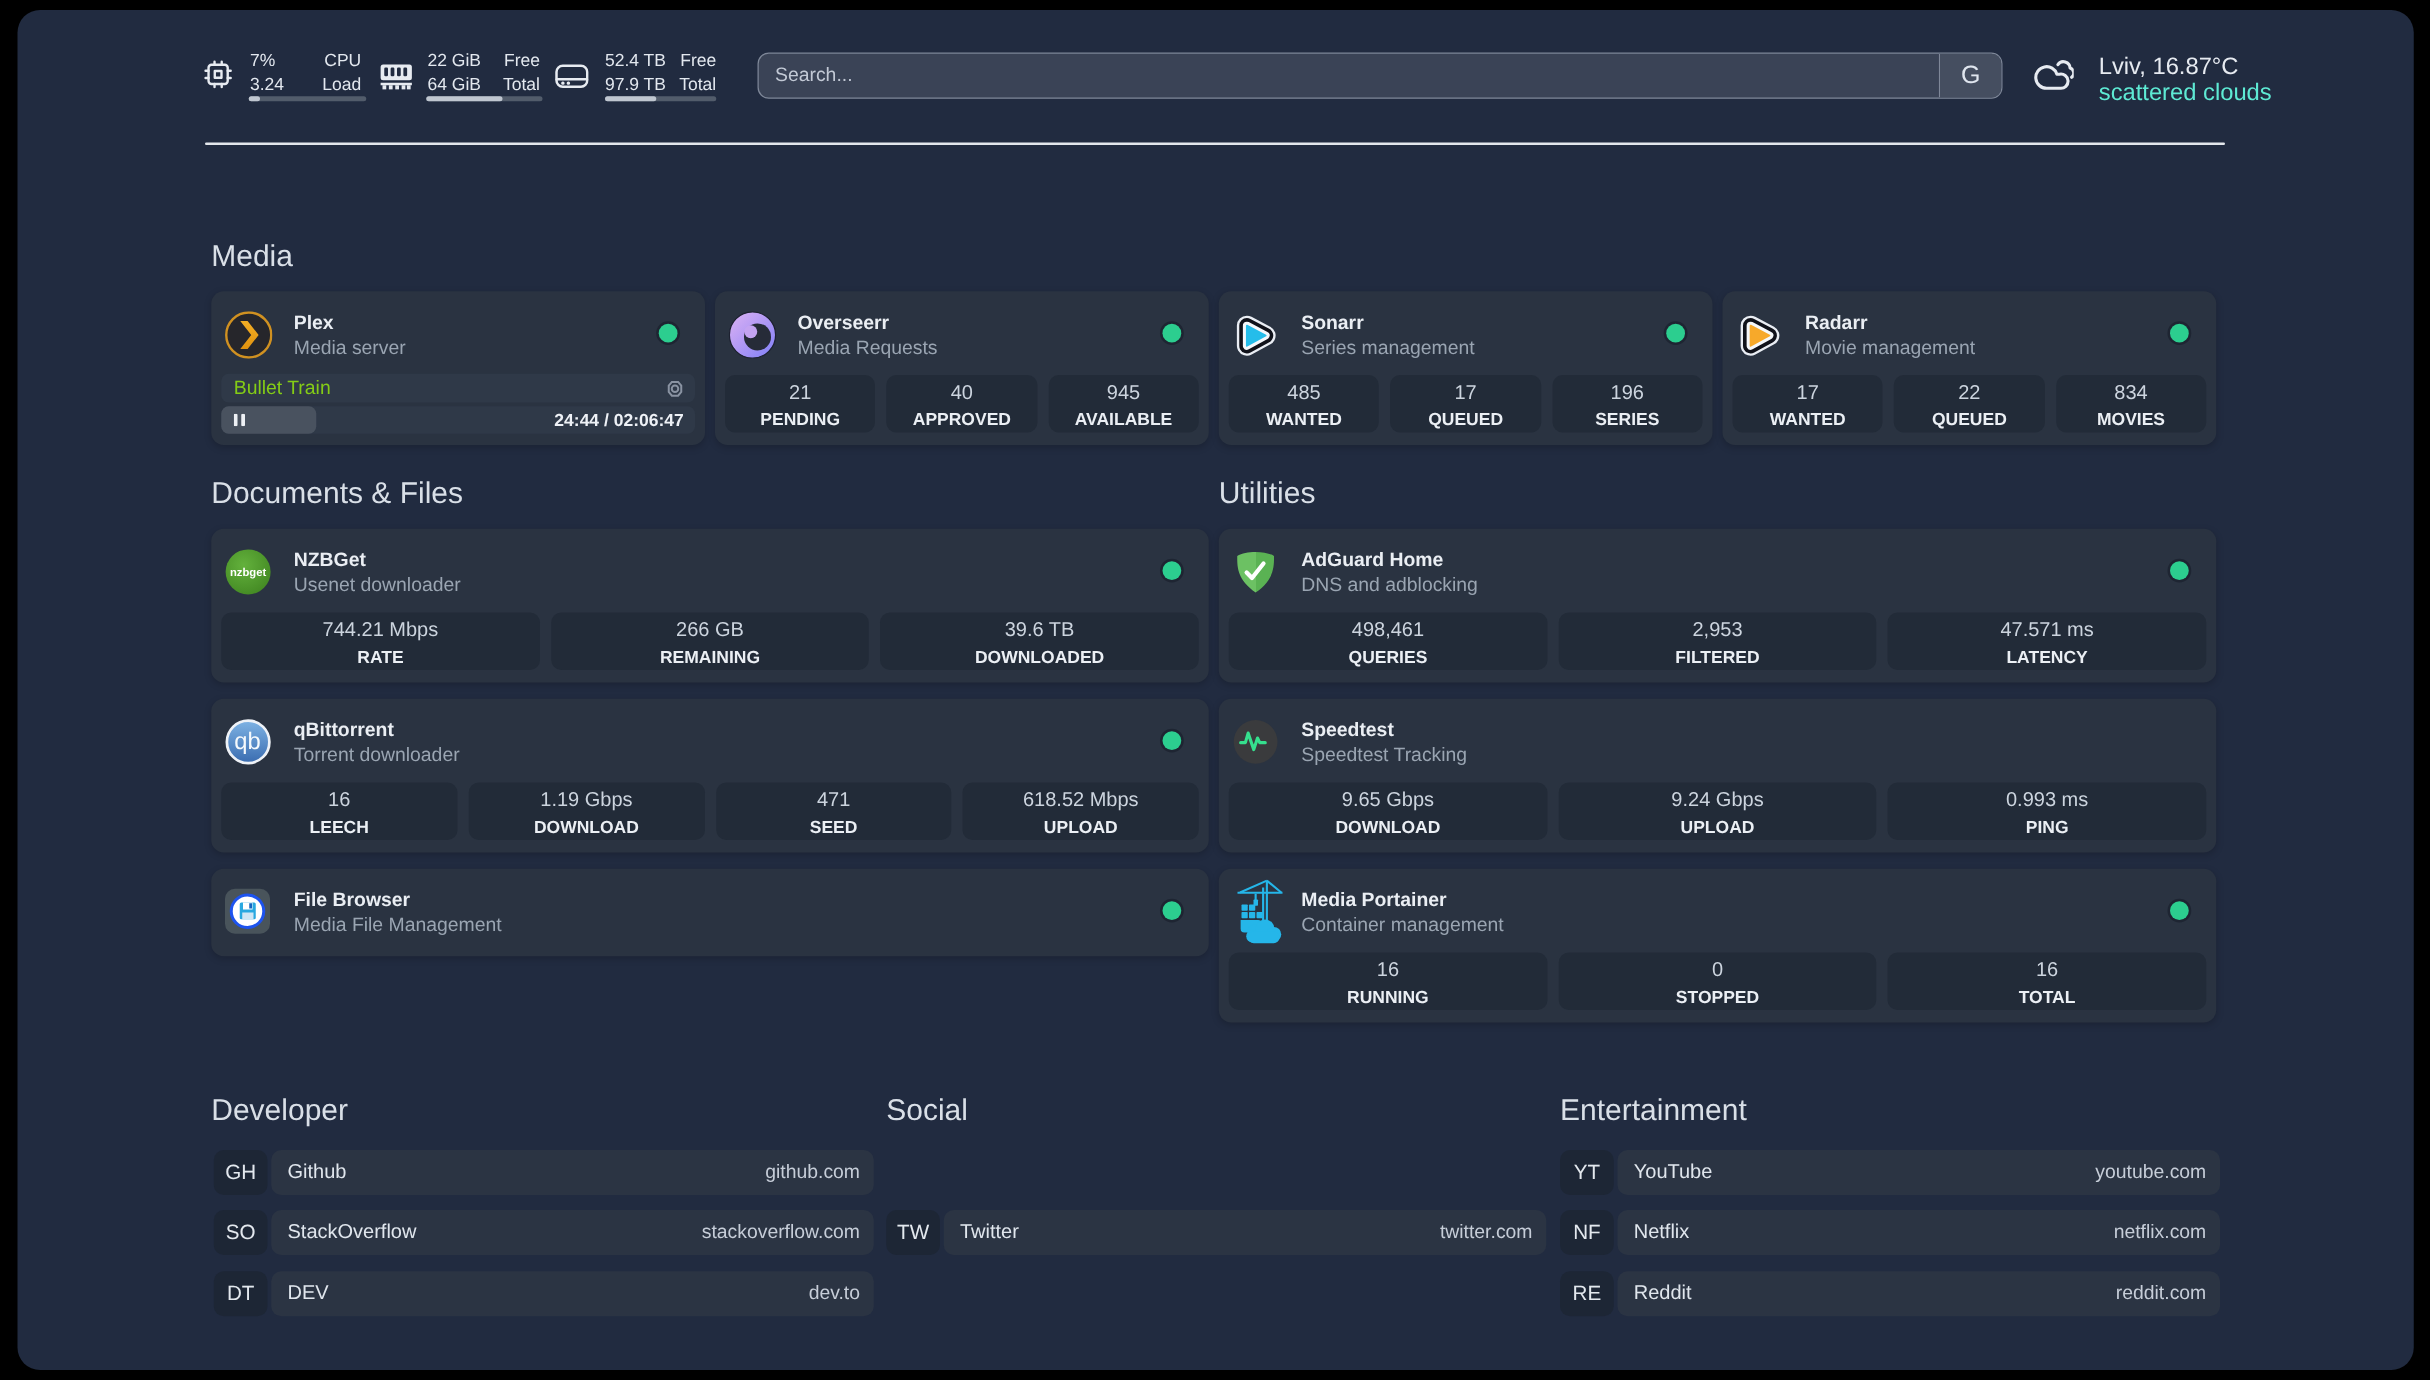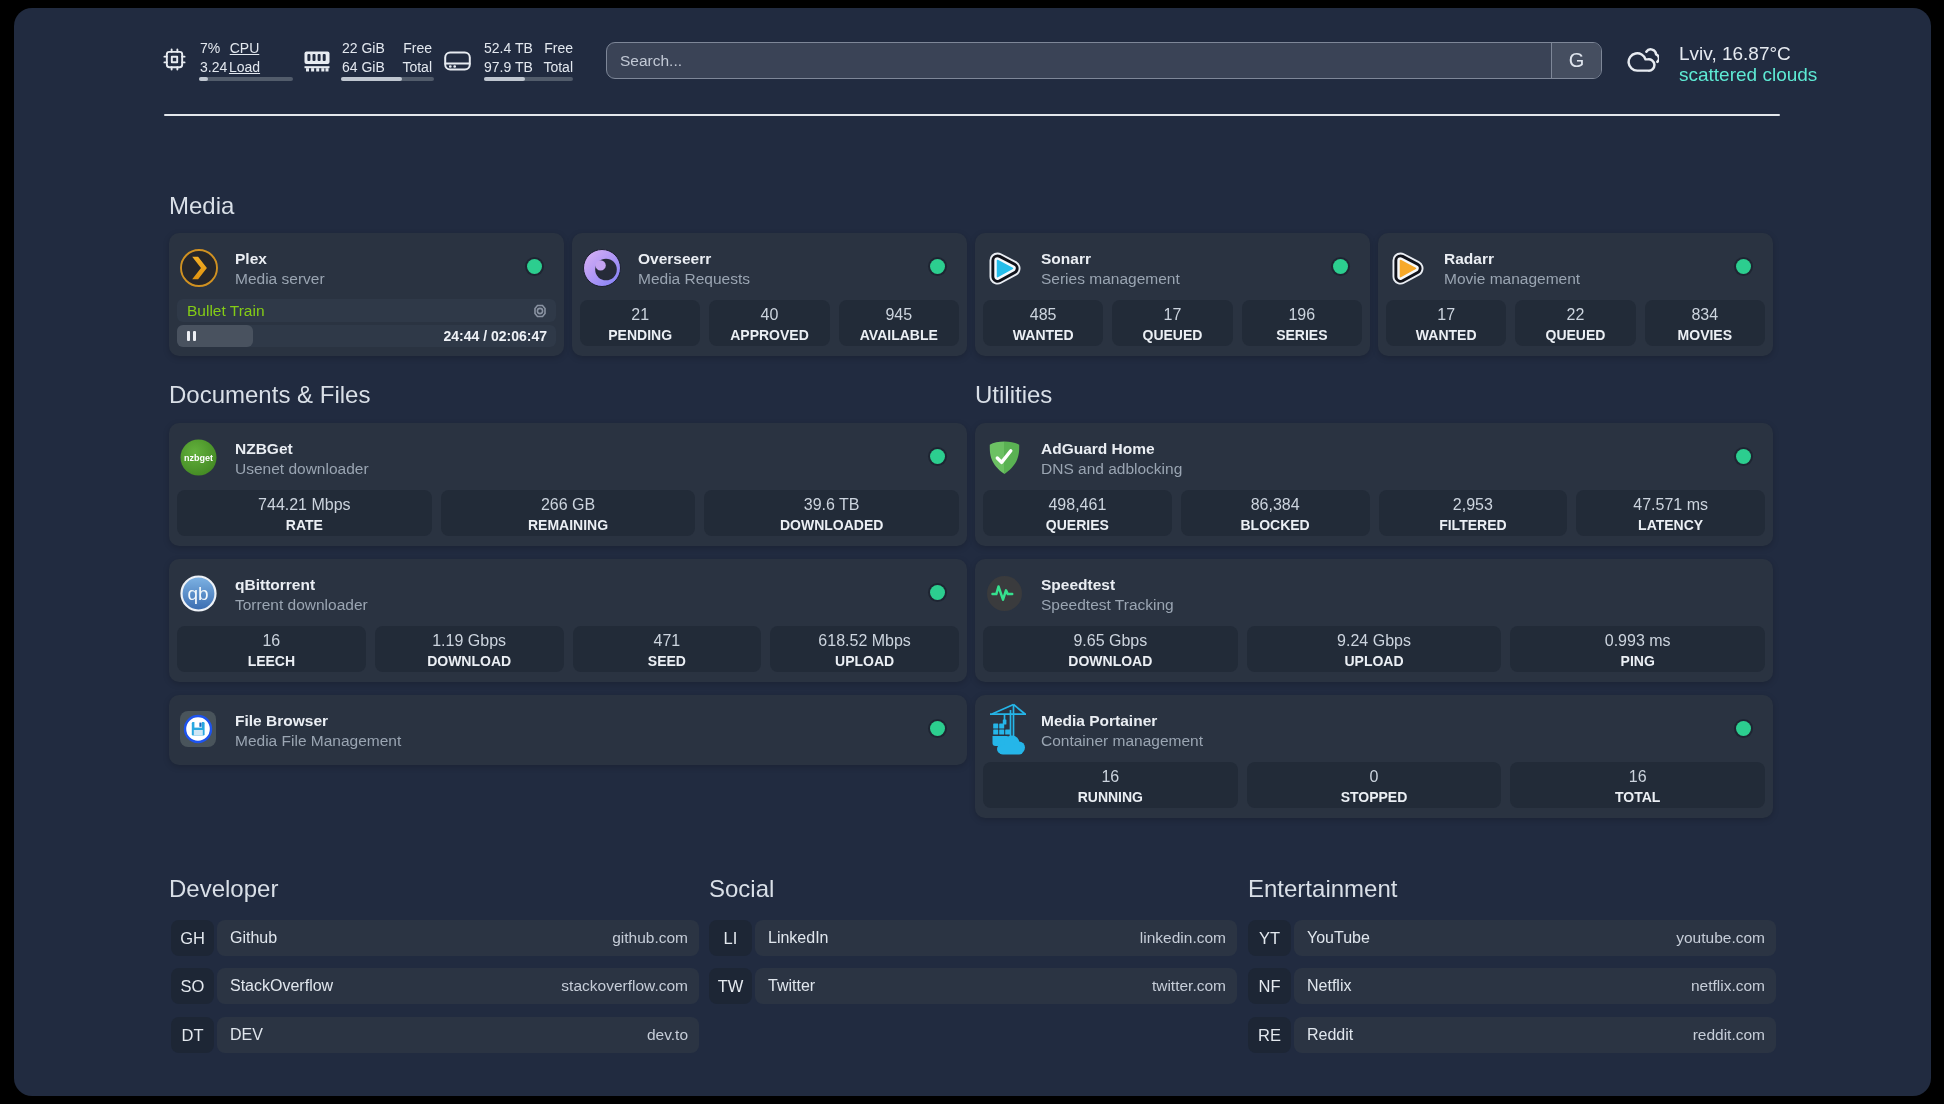--- a/index.html
+++ b/index.html
@@ -36,21 +36,21 @@
 </head>
 <body>
 <div id="panel">
 
 <svg class="abs" style="left:149px;top:40px;" width="23" height="23" viewBox="0 0 24 24" fill="none" stroke="#e7ebf1" stroke-width="2" stroke-linecap="round" stroke-linejoin="round">
   <rect x="4" y="4" width="16" height="16" rx="2.5"></rect>
       <rect x="9.2" y="9.2" width="5.6" height="5.6"></rect>
   <path d="M15 1.5v2.5M15 20v2.5M1.5 15H4M1.5 9H4M20 15h2.5M20 9h2.5M9 1.5v2.5M9 20v2.5"></path>
 </svg>
 <div class="abs rval" style="left:186px;top:31px;">7%<br>3.24</div>
-<div class="abs rval" style="left:186px;top:31px;width:89px;text-align:center;text-decoration:underline;">CPU<br>Load</div>
+<div class="abs rval" style="left:186px;top:31px;width:89px;text-align:right;">CPU<br>Load</div>
 <div class="rbar" style="left:185px;top:69px;width:94px;">
       <i style="width:9px;"></i>
     </div>
 
 <svg class="abs" style="left:290px;top:43px;" width="26" height="21" viewBox="0 0 26 21">
   <rect x="0.5" y="0.5" width="25" height="12.6" rx="2" fill="#e7ebf1"></rect>
   <rect x="3.4" y="3" width="3" height="7" rx="1" fill="#212b40"></rect>
   <rect x="8.5" y="3" width="3" height="7" rx="1" fill="#212b40"></rect>
   <rect x="13.6" y="3" width="3" height="7" rx="1" fill="#212b40"></rect>
   <rect x="18.7" y="3" width="3" height="7" rx="1" fill="#212b40"></rect>
@@ -316,24 +316,20 @@
       <path d="M11.3 19 L15.6 23.4 L24.8 11.8" fill="none" stroke="#fff" stroke-width="3.4" stroke-linecap="round" stroke-linejoin="round"></path>
     </svg>
   </div>
   <div class="ctitle">AdGuard Home</div>
   <div class="csub">DNS and adblocking</div>
   <div class="dot"></div>
   <div class="srow">
     <div class="sbox">
           <div class="sval">498,461</div>
           <div class="slab">QUERIES</div>
-        </div>
-    <div class="sbox">
-          <div class="sval">86,384</div>
-          <div class="slab">BLOCKED</div>
         </div>
     <div class="sbox">
           <div class="sval">2,953</div>
           <div class="slab">FILTERED</div>
         </div>
     <div class="sbox">
           <div class="sval">47.571 ms</div>
           <div class="slab">LATENCY</div>
         </div>
   </div>
@@ -428,27 +424,20 @@
       </div>
 </div>
 <div class="bmrow" style="left:157px;top:1009px;width:528px;">
   <div class="bmab">DT</div>
   <div class="bmpill">
         <span class="bmname">DEV</span>
         <span class="bmdom">dev.to</span>
       </div>
 </div>
 
-<div class="bmrow" style="left:695px;top:912px;width:528px;">
-  <div class="bmab">LI</div>
-  <div class="bmpill">
-        <span class="bmname">LinkedIn</span>
-        <span class="bmdom">linkedin.com</span>
-      </div>
-</div>
 <div class="bmrow" style="left:695px;top:960px;width:528px;">
   <div class="bmab">TW</div>
   <div class="bmpill">
         <span class="bmname">Twitter</span>
         <span class="bmdom">twitter.com</span>
       </div>
 </div>
 
 <div class="bmrow" style="left:1234px;top:912px;width:528px;">
   <div class="bmab">YT</div>

